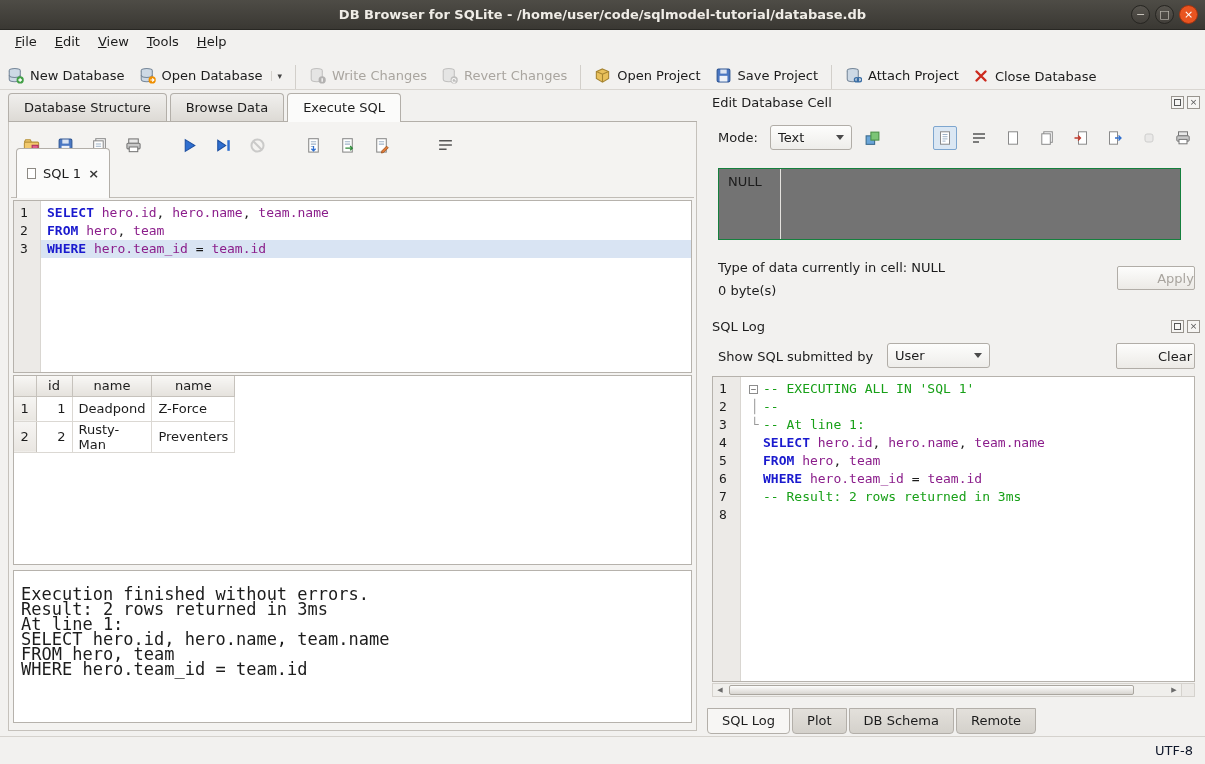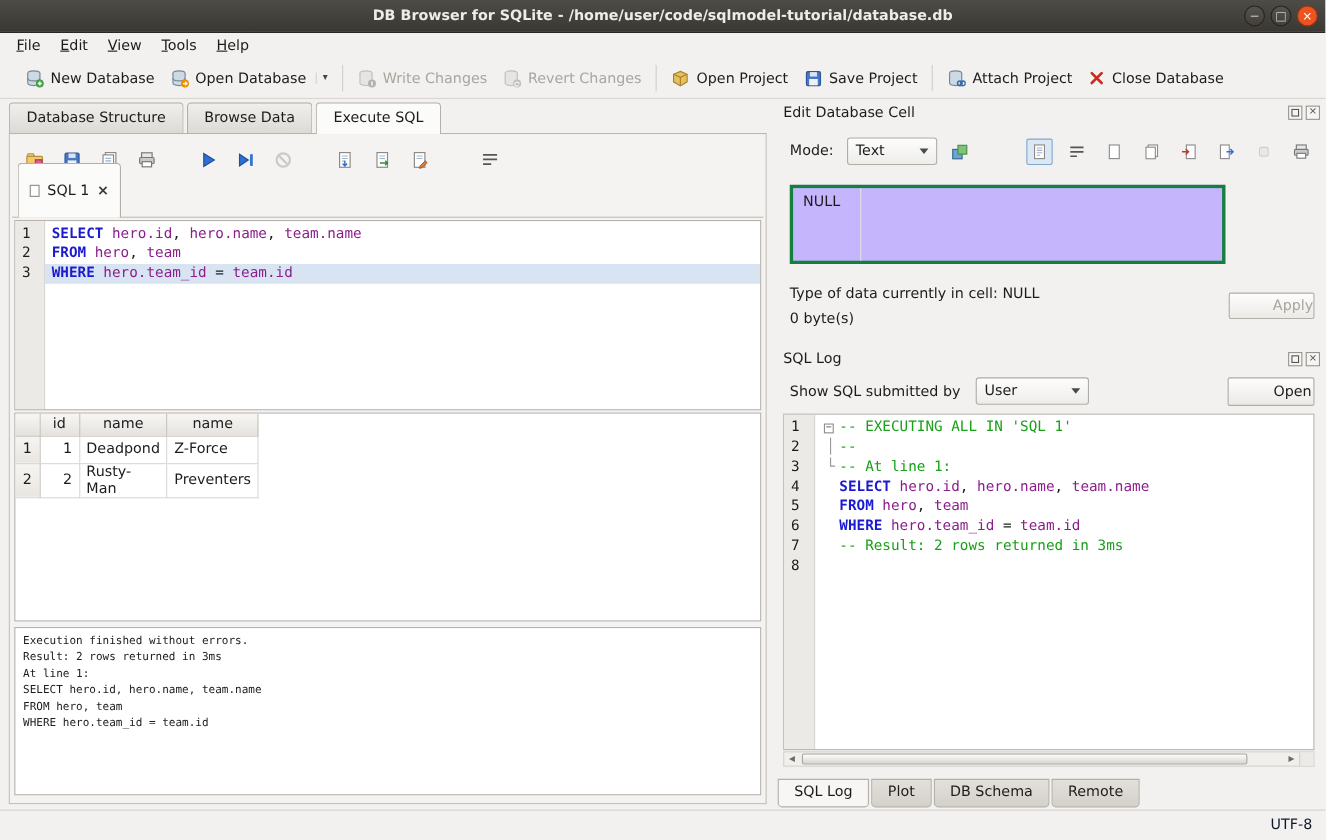--- a/index.html
+++ b/index.html
@@ -13,21 +13,21 @@
   .titlebar .title{color:#efece6;font-weight:bold;font-size:13px;}
   .win-btns{position:absolute;right:7px;top:5px;display:flex;gap:5px;}
   .win-btn{width:19px;height:19px;border-radius:50%;border:1px solid #262521;
            background:linear-gradient(#57544e,#423f3a);color:#cfcbc2;font-size:11px;line-height:17px;text-align:center;}
   .win-btn.close{background:var(--close-button,#e95420);border-color:#a33310;color:#fff;}
 
   
   .menubar{height:23px;display:flex;align-items:center;padding-left:6px;background:#f2f1ef;}
   .menu-item{padding:3px 9px;}
   .menu-item::first-letter{text-decoration:underline;}
-  .toolbar{height:37px;display:flex;align-items:center;padding:0 16px;border-bottom:1px solid #d9d6d1;background:#f2f1ef;}
+  .toolbar{height:37px;display:flex;align-items:flex-end;padding:0 0;border-bottom:1px solid #d9d6d1;background:#f2f1ef;}
   .tb-btn{display:flex;align-items:center;gap:6px;padding:5px 7px;border-radius:3px;white-space:nowrap;}
   .tb-btn.disabled{color:#a9a59f;}
   .tb-btn.disabled svg{filter:grayscale(1);opacity:.45;}
   .tb-sep{width:1px;height:24px;background:#d2cfca;margin:0 6px;}
   .dropdown-caret{font-size:9px;color:#444;margin-left:3px;border-left:1px solid #d5d2cd;padding-left:5px;}
 
   
   .main{position:relative;height:646px;}
   .left{position:absolute;left:0;top:0;width:705px;height:646px;}
   .right{position:absolute;left:705px;top:0;width:500px;height:646px;}
@@ -74,21 +74,21 @@
   .results{position:absolute;left:4px;top:253px;width:679px;height:190px;background:#fff;border:1px solid #b6b2ac;overflow:hidden;}
   table.grid{border-collapse:collapse;font-size:13px;}
   .grid th{font-weight:normal;background:linear-gradient(#f8f7f5,#e5e2dd);border-right:1px solid #c6c2bc;
            border-bottom:1px solid #c6c2bc;height:20px;padding:0 4px;}
   .grid td{border-right:1px solid #dbd8d3;border-bottom:1px solid #dbd8d3;height:25px;padding:0 6px;background:#fff;}
   .grid td.rowhead{background:linear-gradient(#f6f5f3,#e9e6e1);border-right:1px solid #c6c2bc;text-align:center;padding:0 3px;}
   .grid td.num{text-align:right;}
   .col-corner{width:22px;} .col-id{width:36px;} .col-name1{width:74px;} .col-name2{width:81px;}
 
   .messages{position:absolute;left:4px;top:448px;width:679px;height:153px;background:#fff;border:1px solid #b6b2ac;
-            font-family:"DejaVu Sans Mono","Liberation Mono",monospace;font-size:10px;padding:4px 7px;}
+            font-family:"DejaVu Sans Mono","Liberation Mono",monospace;font-size:17px;padding:16px 7px;}
   .msg-line{line-height:15px;white-space:pre;}
 
   
   .dock-head{position:absolute;left:7px;width:488px;height:20px;display:flex;align-items:center;}
   .dock-head .dock-title{flex:1;}
   .dock-btns{display:flex;gap:3px;}
   .dock-btn{width:13px;height:13px;border:1px solid #98948e;background:#f6f5f3;font-size:9px;line-height:11px;
             text-align:center;color:#555;}
   .float-glyph{display:block;width:7px;height:7px;border:1px solid #555;margin:2px auto;}
   .head-cell{top:2px;} .head-log{top:226px;}
@@ -99,21 +99,21 @@
          background:linear-gradient(#fdfdfc,#eeedea);display:flex;align-items:center;
          justify-content:space-between;padding:0 7px;}
   .combo .arrow{width:0;height:0;border-left:4px solid transparent;border-right:4px solid transparent;
                 border-top:5px solid #4a4a4a;margin-left:8px;}
   .cell-tool{position:absolute;width:24px;height:24px;display:flex;align-items:center;justify-content:center;border-radius:2px;}
   .tool-group{position:absolute;right:10px;top:1px;display:flex;gap:10px;}
   .tool-group .cell-tool{position:static;}
   .cell-tool.active{border:1px solid #7ea6cf;background:#dbe7f3;}
   .cell-tool.disabled svg{filter:grayscale(1);opacity:.4;}
 
-  .cell-editor{position:absolute;left:13px;top:78px;width:396px;height:72px;background:#c4b5fd;border:3px solid #15803d;}
+  .cell-editor{position:absolute;left:13px;top:78px;width:463px;height:72px;background:#737373;border:1px solid #15803d;}
   .cell-editor .null-label{position:absolute;left:9px;top:5px;}
   .cell-editor .gutter-sep{position:absolute;left:61px;top:0;bottom:0;width:1px;background:#e4e2de;}
   .type-info{position:absolute;left:13px;top:170px;}
   .size-info{position:absolute;left:13px;top:193px;}
   .btn{position:absolute;height:25px;border:1px solid #b1ada7;border-radius:2px;
        background:linear-gradient(#fdfdfc,#eceae6);display:flex;align-items:center;justify-content:center;padding-left:39px;}
   .btn.disabled{color:#a8a49e;}
   .apply-btn{left:412px;top:176px;width:78px;height:24px;}
   .filter-row{position:absolute;left:0;top:253px;width:500px;height:27px;}
   .clear-btn{left:411px;top:0;width:79px;height:26px;}
@@ -468,21 +468,21 @@
         <span class="dock-btn">×</span>
       </div>
     </div>
 
     <div class="filter-row">
       <span class="label" style="left:13px;top:6px;">Show SQL submitted by</span>
       <div class="combo" style="left:182px;top:0;width:103px;">
         <span>User</span>
         <span class="arrow"></span>
       </div>
-      <div class="btn clear-btn">Open</div>
+      <div class="btn clear-btn">Clear</div>
     </div>
 
     <div class="log-box">
       <div class="gutter" style="width:28px;">
           <div class="gutter-line">1</div>
           <div class="gutter-line">2</div>
           <div class="gutter-line">3</div>
           <div class="gutter-line">4</div>
           <div class="gutter-line">5</div>
           <div class="gutter-line">6</div>

